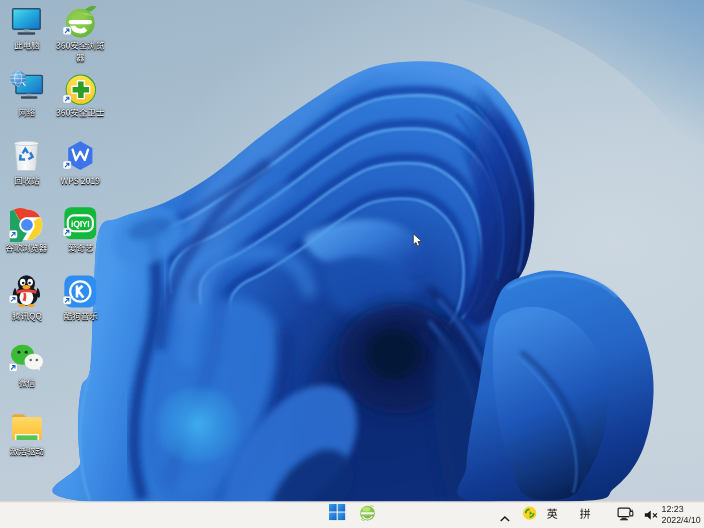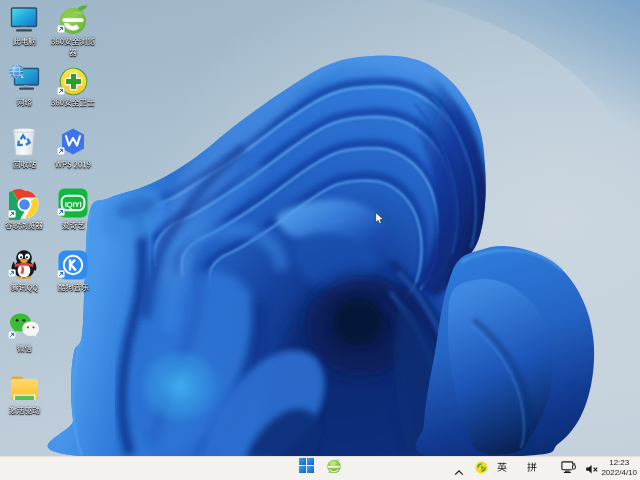--- a/index.html
+++ b/index.html
@@ -438,13 +438,13 @@
 <rect x="4" y="9.6" width="4.6" height="1.1" fill="#1b1b1b"></rect>
 <rect x="2.8" y="10.9" width="7" height="1.1" fill="#1b1b1b"></rect>
 <rect x="10.6" y="3.2" width="4.6" height="5.6" rx="1" fill="#f3f2ee"></rect>
 <rect x="11.5" y="4.0" width="2.8" height="4.0" rx="0.6" fill="none" stroke="#1b1b1b" stroke-width="1.0"></rect>
 <path d="M12.2 3.8 L12.2 2.2 M13.6 3.8 L13.6 2.2" stroke="#1b1b1b" stroke-width="0.9"></path>
 </svg></div>
 <div class="tb" style="left:585px;top:462px"><svg width="15" height="13" viewBox="0 0 15 13">
 <path d="M1.2 4.6 L3.6 4.6 L6.6 2.0 L6.6 10.4 L3.6 7.8 L1.2 7.8 Z" fill="#1b1b1b"></path>
 <path d="M8.6 4.7 L12.2 8.3 M12.2 4.7 L8.6 8.3" stroke="#1b1b1b" stroke-width="1.15"></path>
 </svg></div>
-<div class="tb" style="right:3px;top:458px;text-align:center;font-size:8px;line-height:9.5px;color:#1b1b1b">12:23<br>2022/4/10</div>
+<div class="tb" style="right:3px;top:458px;text-align:left;font-size:8px;line-height:9.5px;color:#1b1b1b">12:23<br>2022/4/10</div>
 </div>
 </body></html>

